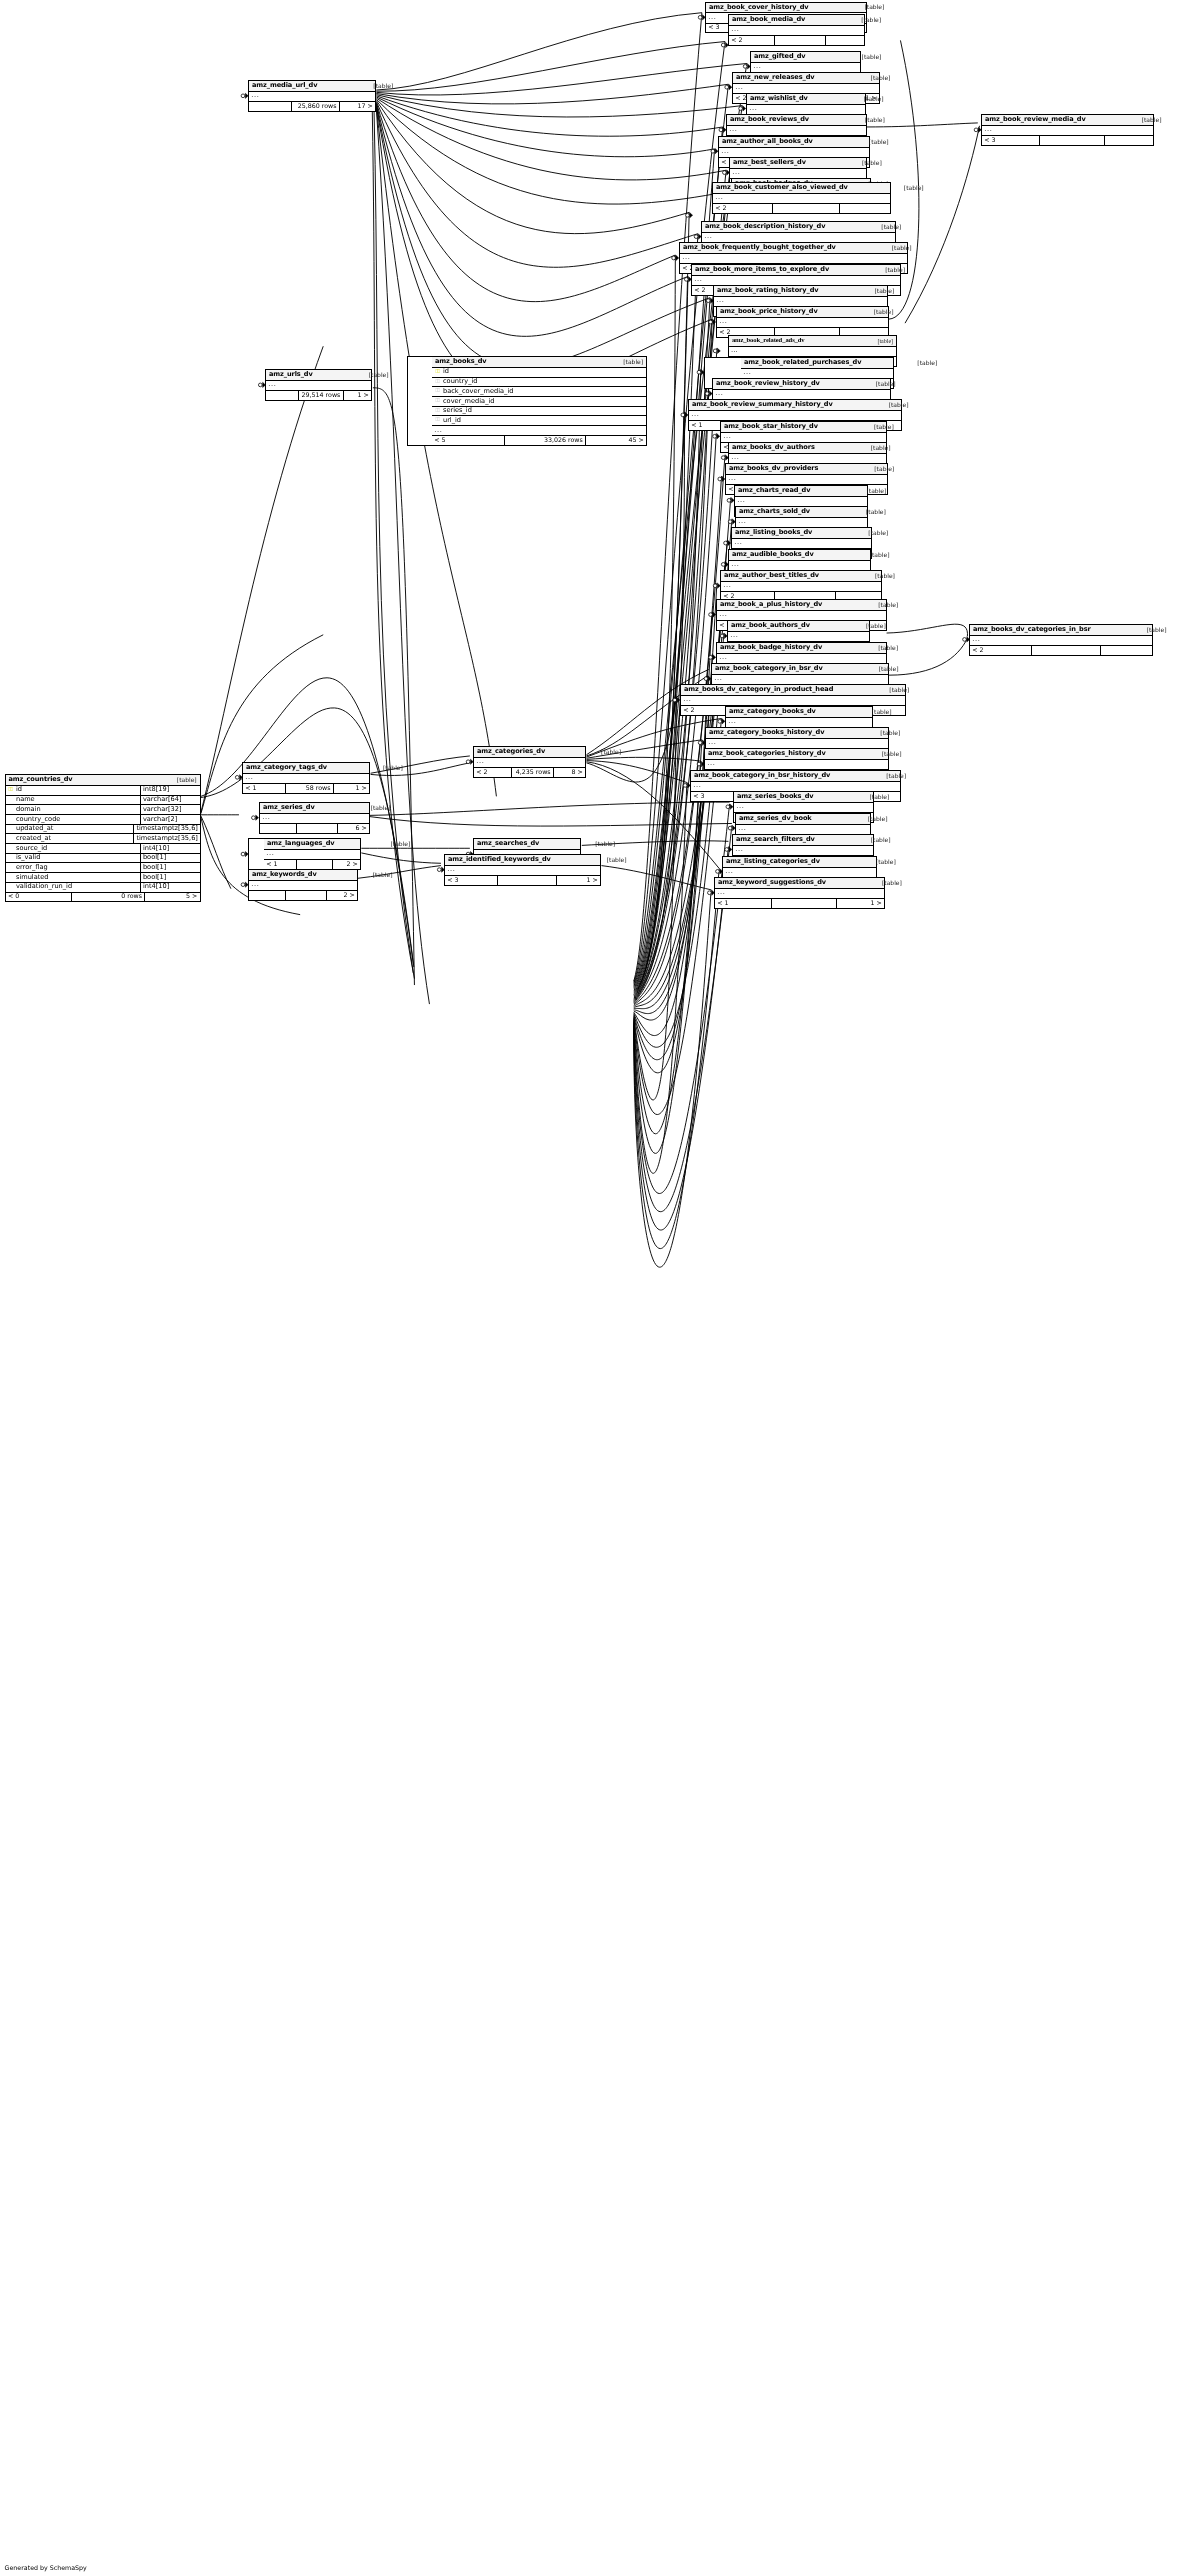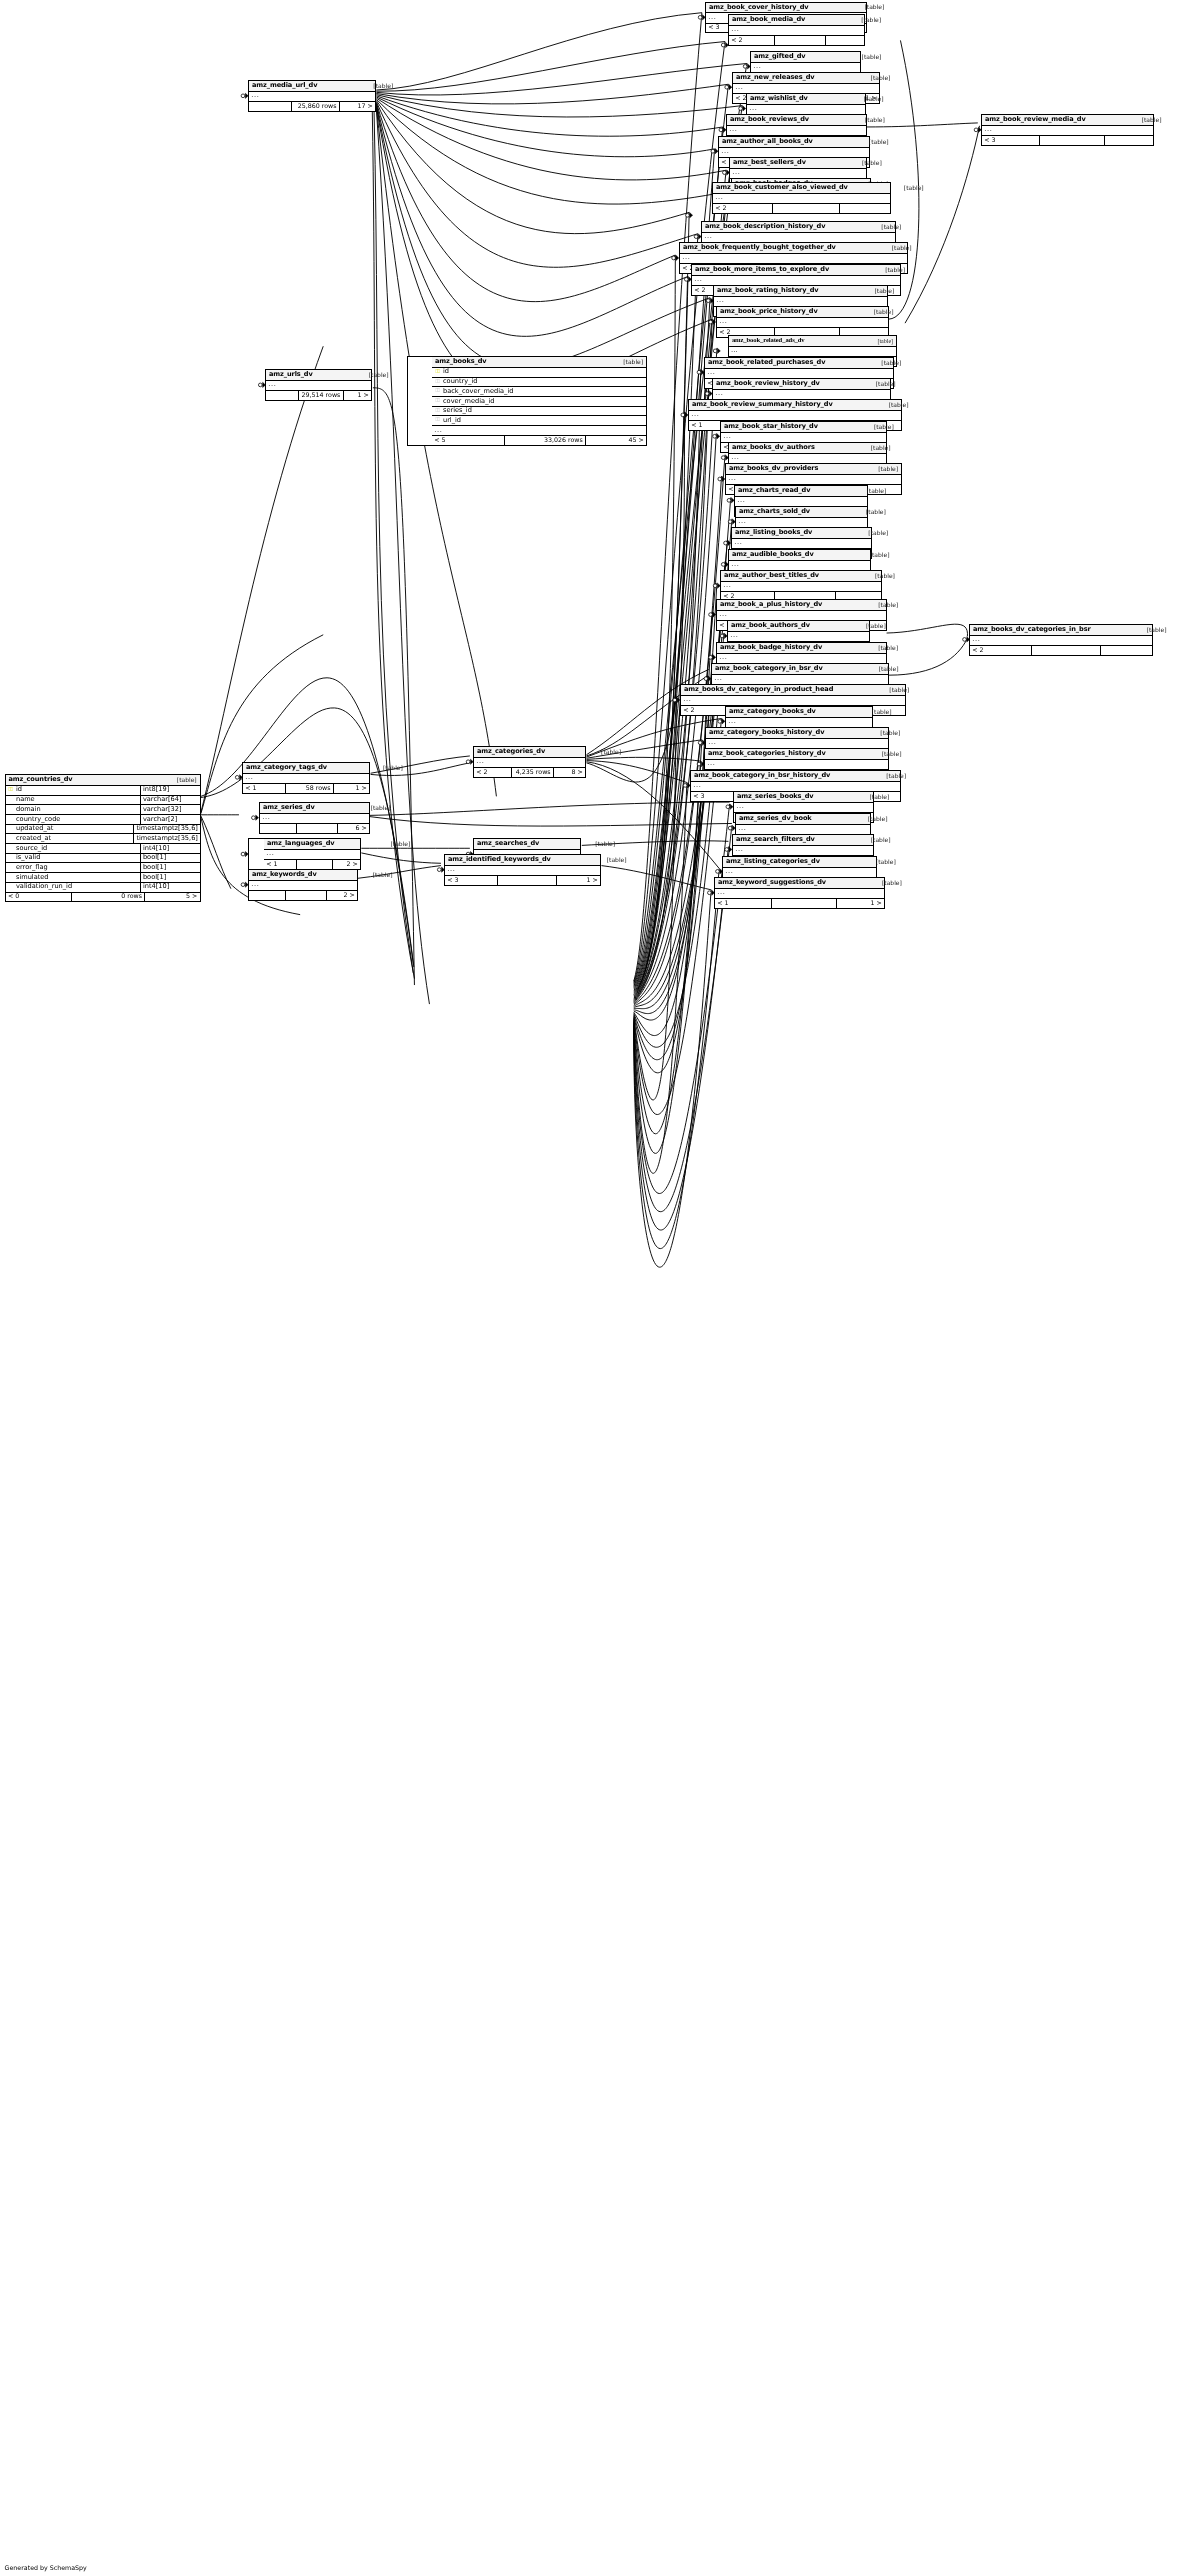--- a/index.html
+++ b/index.html
@@ -699,21 +699,21 @@
         <span class="tname">amz_book_related_ads_dv</span>
         <span class="tkind">[table]</span>
       </div>
       <div class="ellipsis">...</div>
       <div class="foot">
         <span class="fc f0">&lt; 2</span>
         <span class="fc f1"></span>
         <span class="fc f2"></span>
       </div>
     </div>
-    <div class="tbl" id="tbl-amz_book_related_purchases_dv" style="left: 704px; top: 357px; width: 190px;">
+    <div class="tbl" id="tbl-amz_book_related_purchases_dv" style="left: 704px; top: 357px; width: 190px; padding-left: 36px;">
       <div class="hdr">
         <span class="tname">amz_book_related_purchases_dv</span>
         <span class="tkind">[table]</span>
       </div>
       <div class="ellipsis">...</div>
       <div class="foot">
         <span class="fc f0">&lt; 2</span>
         <span class="fc f1"></span>
         <span class="fc f2"></span>
       </div>
@@ -759,21 +759,21 @@
         <span class="tname">amz_books_dv_authors</span>
         <span class="tkind">[table]</span>
       </div>
       <div class="ellipsis">...</div>
       <div class="foot">
         <span class="fc f0">&lt; 2</span>
         <span class="fc f1">2,210 rows</span>
         <span class="fc f2"></span>
       </div>
     </div>
-    <div class="tbl" id="tbl-amz_books_dv_providers" style="left: 725px; top: 463px; width: 177px;">
+    <div class="tbl" id="tbl-amz_books_dv_providers" style="left: 725px; top: 463px; width: 163px;">
       <div class="hdr">
         <span class="tname">amz_books_dv_providers</span>
         <span class="tkind">[table]</span>
       </div>
       <div class="ellipsis">...</div>
       <div class="foot">
         <span class="fc f0">&lt; 2</span>
         <span class="fc f1">4,653 rows</span>
         <span class="fc f2"></span>
       </div>

